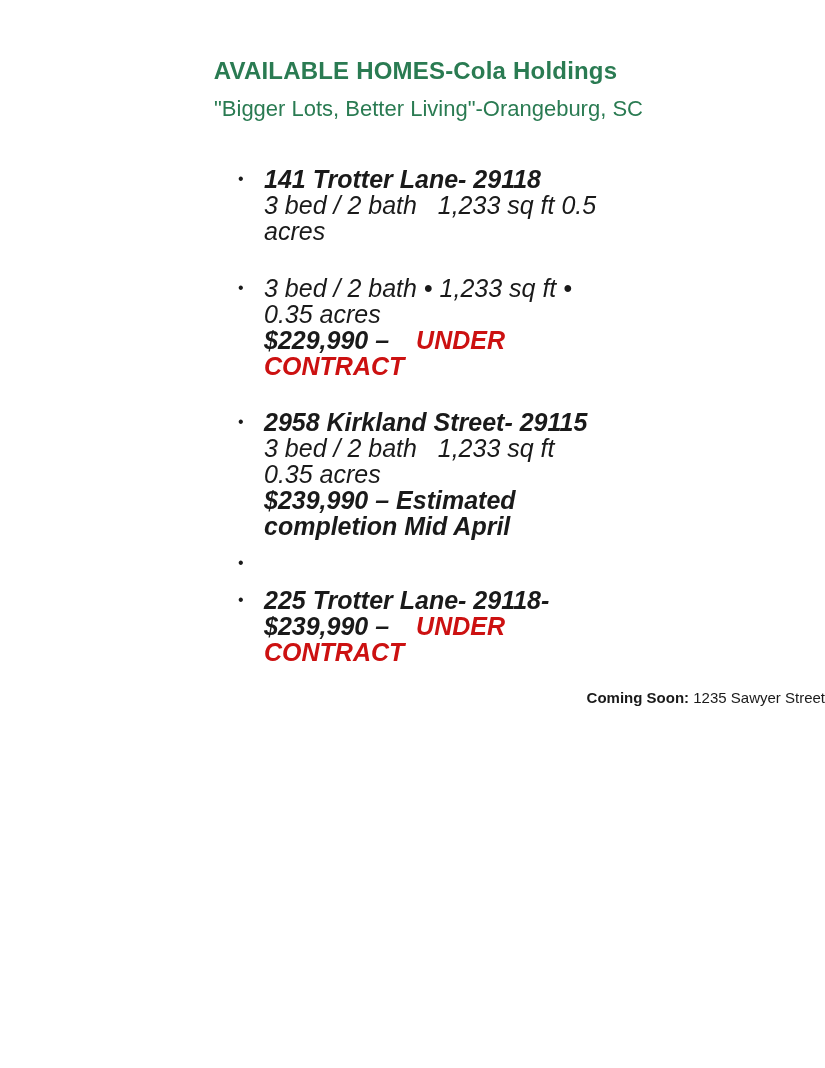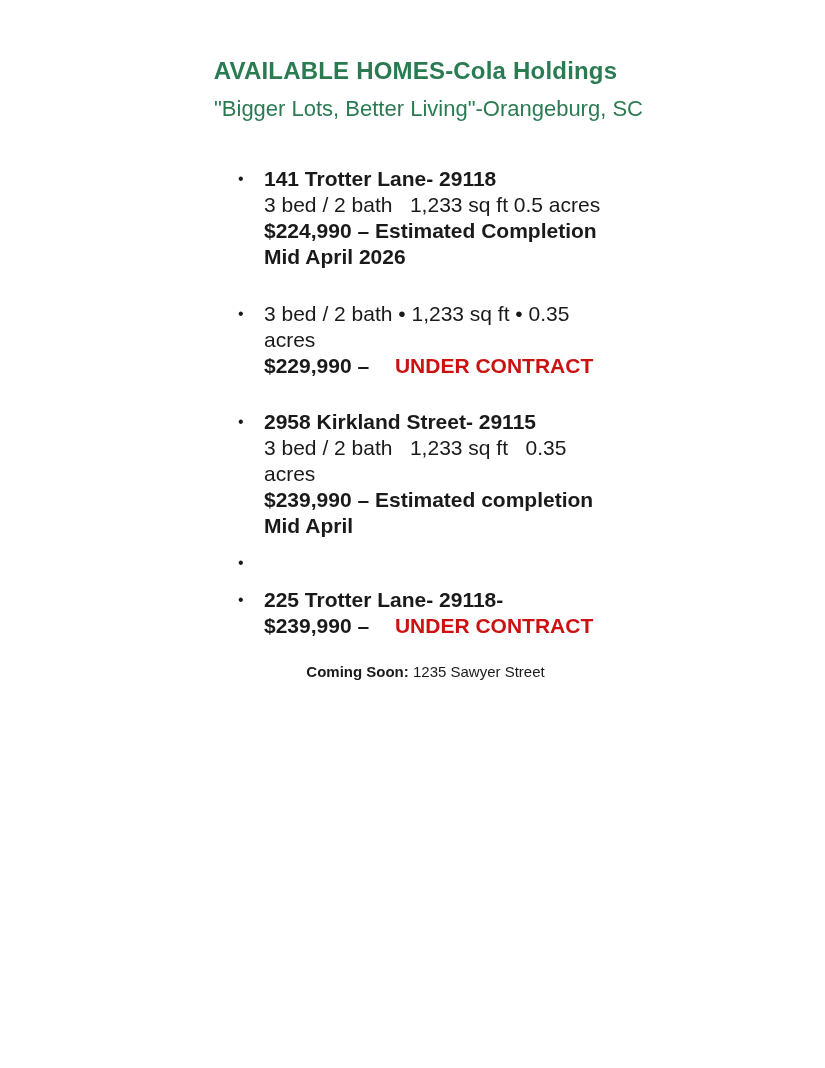--- a/index.html
+++ b/index.html
@@ -44,34 +44,35 @@
   }
   .bullet {
     width: 26px;
     font-size: 16px;
     line-height: 26px;
     color: #1a1a1a;
     flex: 0 0 26px;
   }
   .content {
     width: 356px;
-    font-size: 21px;
+    font-size: 25px;
     line-height: 26px;
+    font-style: italic;
   }
   .address { font-weight: bold; }
   .details { font-weight: normal; white-space: pre-wrap; }
   .price-line { font-weight: bold; }
   .status { font-weight: bold; }
   .under-contract { color: #CC1111; margin-left: 20px; }
   .gap-a { margin-bottom: 31px; }
   .gap-b { margin-bottom: 30px; }
   .gap-c { margin-bottom: 11px; }
   .coming-soon {
     margin-top: 23px;
-    text-align: center;
+    text-align: right;
     font-size: 15px;
     line-height: 20px;
     padding-left: 26px;
   }
   .coming-soon .label { font-weight: bold; }
 </style>
 </head>
 <body>
 
 <div class="page">
@@ -79,21 +80,20 @@
   <div class="doc-title">AVAILABLE HOMES-Cola Holdings</div>
   <div class="doc-subtitle">"Bigger Lots, Better Living"-Orangeburg, SC</div>
 
   <div class="listings">
 
     <div class="listing gap-a">
       <span class="bullet">•</span>
       <div class="content">
         <div class="address">141 Trotter Lane- 29118</div>
         <div class="details">3 bed / 2 bath   1,233 sq ft 0.5 acres</div>
-        <div class="price-line"><span>$224,990 –</span> <span class="status">Estimated Completion Mid April 2026</span></div>
       </div>
     </div>
 
     <div class="listing gap-b">
       <span class="bullet">•</span>
       <div class="content">
         <div class="details">3 bed / 2 bath • 1,233 sq ft • 0.35 acres</div>
         <div class="price-line"><span>$229,990 –</span> <span class="status under-contract">UNDER CONTRACT</span></div>
       </div>
     </div>

